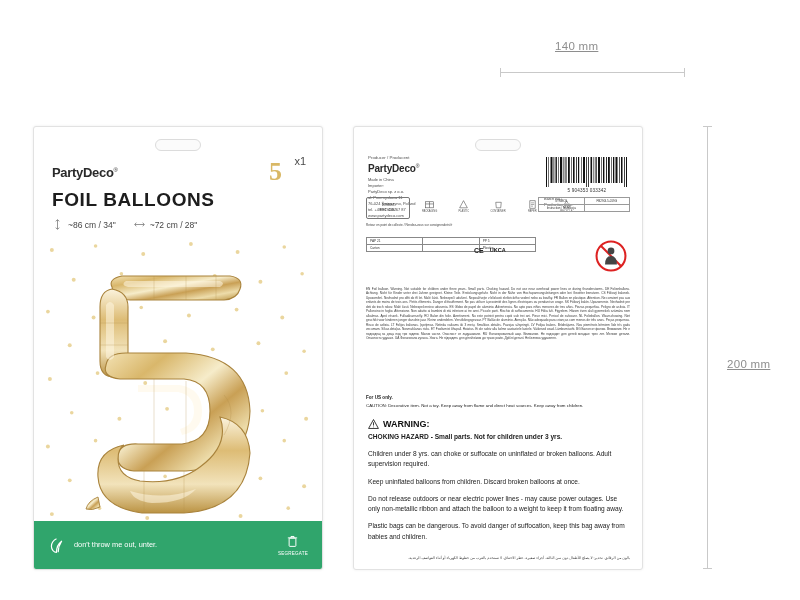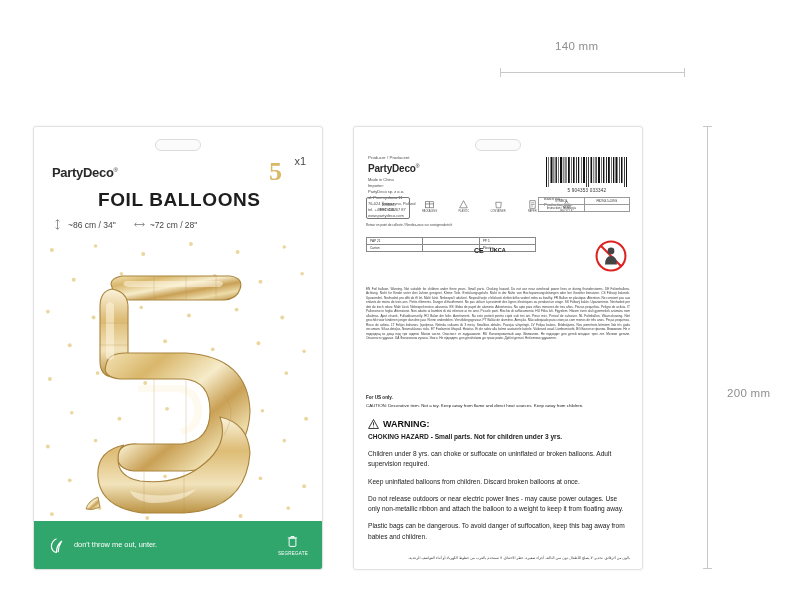--- a/index.html
+++ b/index.html
@@ -12,23 +12,24 @@
     position: relative;
   }
 
   
   .dim-label {
     position: absolute;
     color: #8e8e8e;
     font-size: 11.5px;
     letter-spacing: 0.3px;
     white-space: nowrap;
+    text-decoration: underline;
   }
   #dim-width-label { left: 555px; top: 40px; }
-  #dim-height-label { left: 727px; top: 387px; }
+  #dim-height-label { left: 727px; top: 358px; }
 
   .dim-line-h {
     position: absolute;
     left: 500px; top: 72px; width: 185px; height: 1px;
     background: #c9c9c9;
   }
   .dim-line-h::before, .dim-line-h::after {
     content:""; position:absolute; top:-4px; width:1px; height:9px; background:#c9c9c9;
   }
   .dim-line-h::before { left:0; }
@@ -70,21 +71,21 @@
 
   
   .brand {
     position: absolute; left: 18px; top: 38px;
     font-size: 13px; font-weight: bold; color: #2a2a2a; letter-spacing: -0.3px;
   }
   .brand sup { font-size: 6px; vertical-align: super; font-weight: normal; }
 
   .front-title {
     position: absolute; left: 18px; top: 62px;
-    font-size: 19px; font-weight: bold; color: #1d1d1d; letter-spacing: 0.6px; margin-left: 46px;
+    font-size: 19px; font-weight: bold; color: #1d1d1d; letter-spacing: 0.6px;
   }
 
   .corner-num {
     position: absolute; right: 40px; top: 30px;
     font-size: 26px; color: #d9b866; font-weight: bold;
     font-family: "Liberation Serif", serif;
   }
   .corner-qty {
     position: absolute; right: 16px; top: 28px;
     font-size: 11px; color: #4a4a4a;

